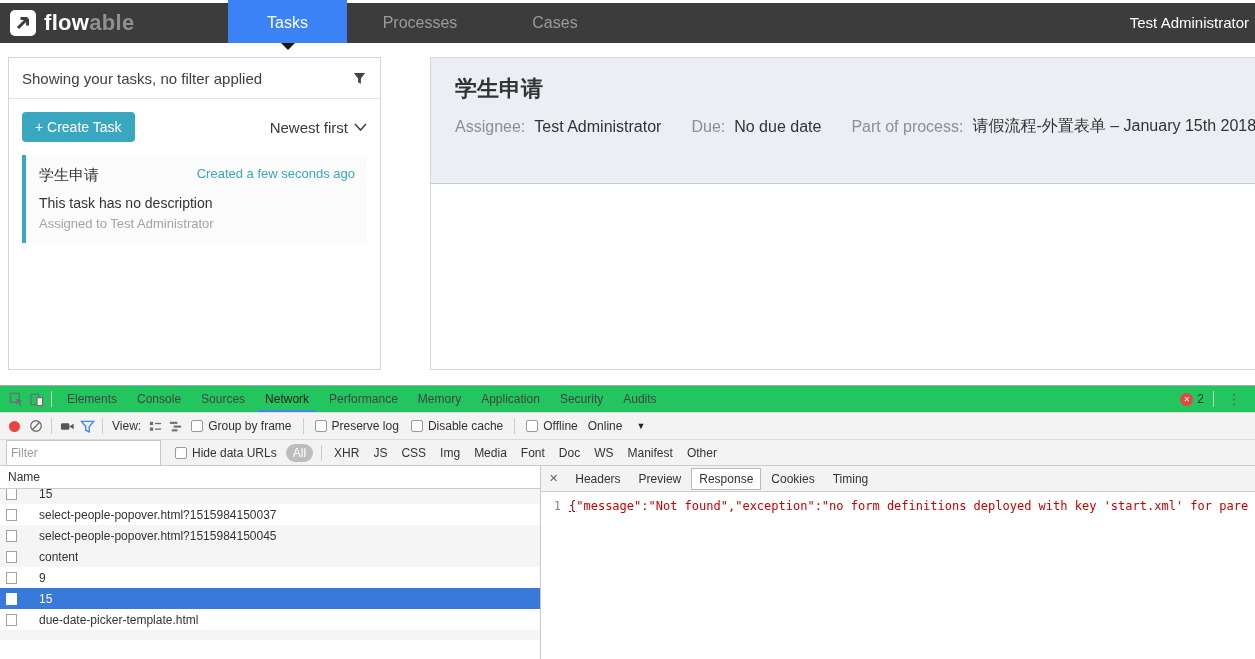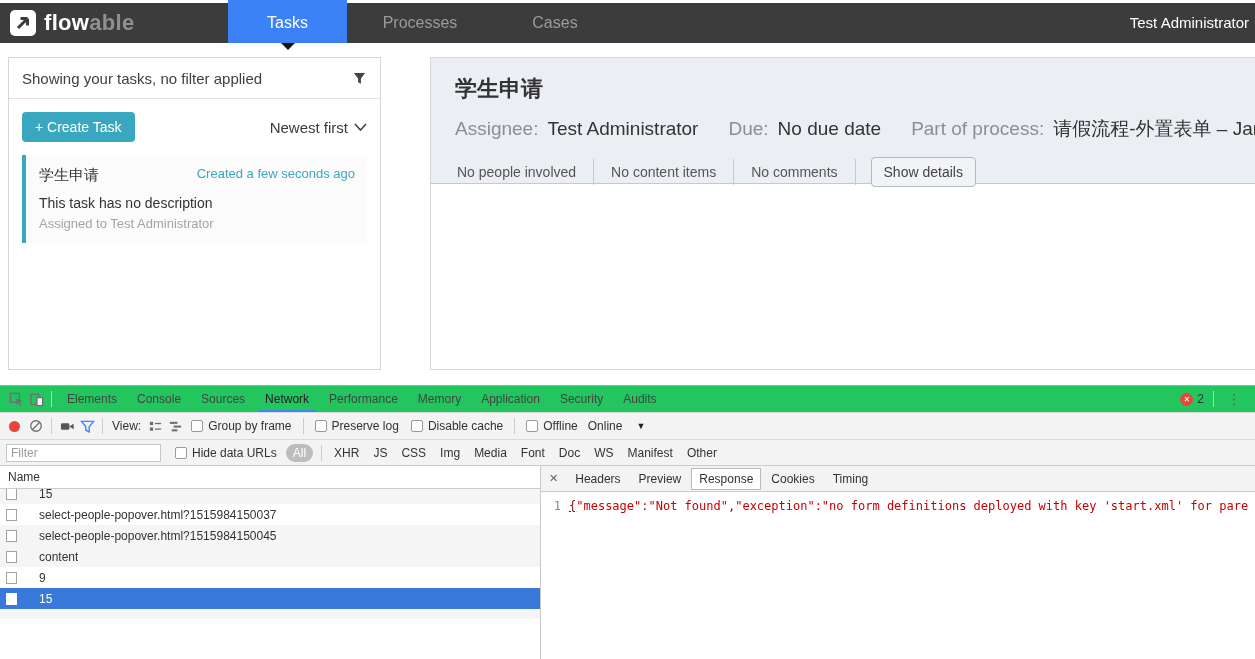--- a/index.html
+++ b/index.html
@@ -32,21 +32,21 @@
   .sort{display:flex;align-items:center;gap:6px;font-size:15px;color:#3a3a3a}
   .task-card{margin-top:13px;background:#fbfbfb;border-left:4px solid #3aa7c1;padding:11px 12px 12px 13px}
   .tc-row{display:flex;align-items:flex-start;justify-content:space-between}
   .tc-title{font-size:15px;color:#333}
   .tc-created{font-size:13px;color:#3aa7c1}
   .tc-desc{font-size:14px;color:#333;margin-top:10px}
   .tc-assigned{font-size:13px;color:#a4a4a4;margin-top:5px}
 
   .pr-header{background:#ebeef3;border-bottom:1px solid #c3c8d1;padding:12px 24px 0;height:126px;box-sizing:border-box}
   .pr-title{font-size:22px;font-weight:bold;color:#333;margin:4px 0 12px}
-  .pr-meta{font-size:19px;display:flex;align-items:center;flex-wrap:nowrap;white-space:nowrap}
+  .pr-meta{font-size:16px;display:flex;align-items:center;flex-wrap:nowrap;white-space:nowrap}
   .meta-label{color:#8b8f96;margin-right:9px}
   .meta-value{color:#333;margin-right:30px}
   .pr-actions{display:flex;align-items:center;margin-top:15px;font-size:14px;color:#555}
   .pr-badge{padding:0 2px}
   .asep{width:1px;height:26px;background:#c6cbd3;margin:0 15px}
   .btn-details{font-size:14px;color:#444;background:#f1f3f7;border:1px solid #b4b8c0;border-radius:4px;
        padding:6px 12px;font-family:"Liberation Sans",sans-serif}
 
   
   .devtools{position:absolute;left:0;top:385px;width:1255px;height:274px;border-top:1px solid #a9a9a9;
@@ -67,21 +67,21 @@
        padding:0 7px;box-sizing:border-box}
   .rec-dot{width:11px;height:11px;border-radius:50%;background:#e8453c;margin:0 6px 0 2px;flex:none}
   .lbl{margin:0 4px;color:#333}
   .chk{display:inline-flex;align-items:center;margin:0 6px;color:#333;white-space:nowrap}
   .chk .box{width:10px;height:10px;border:1px solid #9a9a9a;border-radius:2px;background:#fff;
        display:inline-block;margin-right:5px;flex:none}
   .dd{font-size:9px;color:#222;margin-left:10px}
 
   .dt-filterrow{height:26px;background:#f3f3f3;border-bottom:1px solid #ccc;display:flex;align-items:center;
        padding:0 6px;box-sizing:border-box}
-  .filter-input{width:155px;height:18px;border:1px solid #c7c7c7;font-size:12px;padding:0 4px;margin-right:8px;
+  .filter-input{width:155px;height:26px;border:1px solid #c7c7c7;font-size:12px;padding:0 4px;margin-right:8px;
        font-family:"Liberation Sans",sans-serif;color:#333;box-sizing:border-box}
   .filter-input::placeholder{color:#9a9a9a}
   .pill{background:#bdbdbd;color:#fff;border-radius:9px;padding:2px 7px;margin:0 3px}
   .ftype{padding:0 7px;color:#333}
 
   .dt-main{display:flex;height:193px}
   .net-col{width:541px;flex:none;border-right:1px solid #c9c9c9;display:flex;flex-direction:column;
        box-sizing:border-box;overflow:hidden}
   .net-header{height:23px;line-height:22px;border-bottom:1px solid #ccc;padding-left:8px;background:#fff;
        box-sizing:border-box;color:#333}
@@ -155,29 +155,20 @@
 <div class="panel panel-right">
   <div class="pr-header">
     <div class="pr-title">学生申请</div>
     <div class="pr-meta">
       <span class="meta-label">Assignee:</span>
       <span class="meta-value">Test Administrator</span>
       <span class="meta-label">Due:</span>
       <span class="meta-value">No due date</span>
       <span class="meta-label">Part of process:</span>
       <span class="meta-value">请假流程-外置表单 – January 15th 2018</span>
-    </div>
-    <div class="pr-actions">
-      <span class="pr-badge">No people involved</span>
-      <span class="asep"></span>
-      <span class="pr-badge">No content items</span>
-      <span class="asep"></span>
-      <span class="pr-badge">No comments</span>
-      <span class="asep"></span>
-      <button class="btn-details">Show details</button>
     </div>
   </div>
 </div>
 
 <div class="devtools">
 
   <div class="dt-tabbar">
     <span class="dt-icon">
       <svg width="15" height="15" viewBox="0 0 16 16">
         <rect x="1.5" y="1.5" width="9.5" height="9.5" fill="none" stroke="#6e6e6e" stroke-width="1.4"></rect>
@@ -311,20 +302,24 @@
             <span class="net-name">content</span>
           </div>
           <div class="net-row">
             <span class="file-ic"></span>
             <span class="net-name">9</span>
           </div>
           <div class="net-row selected">
             <span class="file-ic"></span>
             <span class="net-name">15</span>
           </div>
+          <div class="net-row">
+            <span class="file-ic"></span>
+            <span class="net-name">due-date-picker-template.html</span>
+          </div>
           <div class="net-row stripe tail"></div>
         </div>
       </div>
     </div>
 
     <div class="det-col">
       <div class="det-tabs">
         <span class="det-close">✕</span>
         <span class="det-tab">Headers</span>
         <span class="det-tab">Preview</span>

